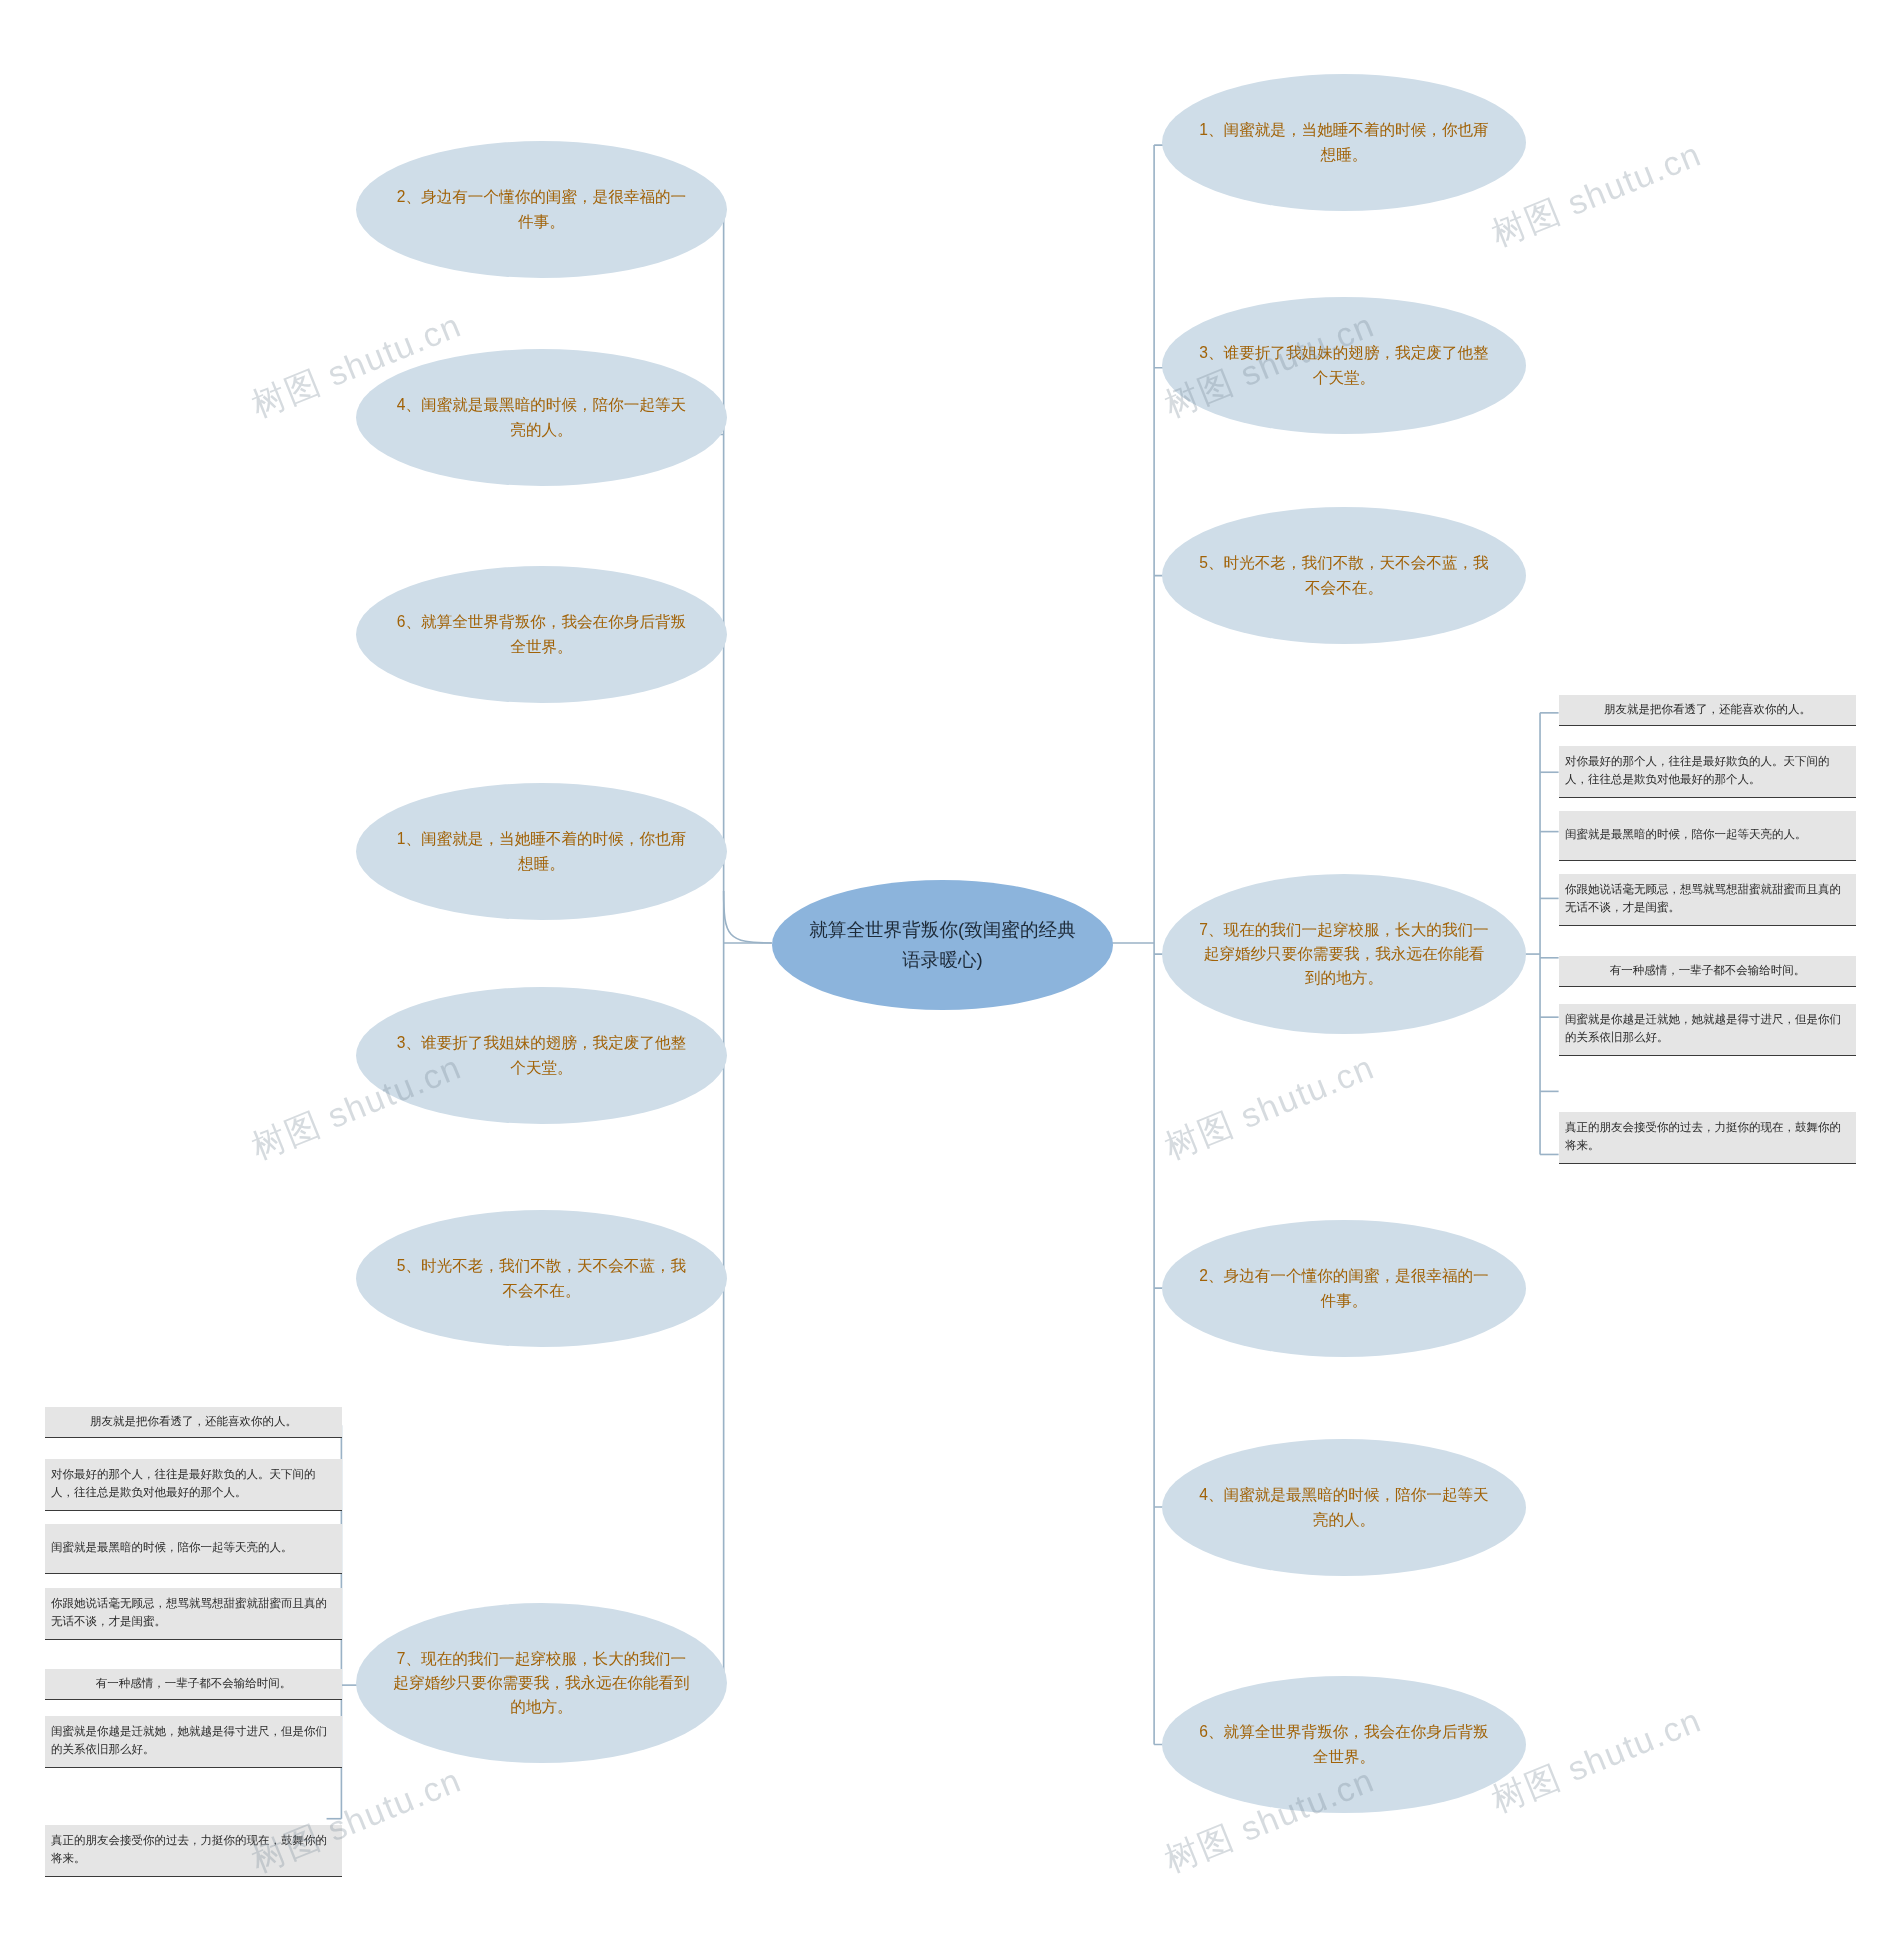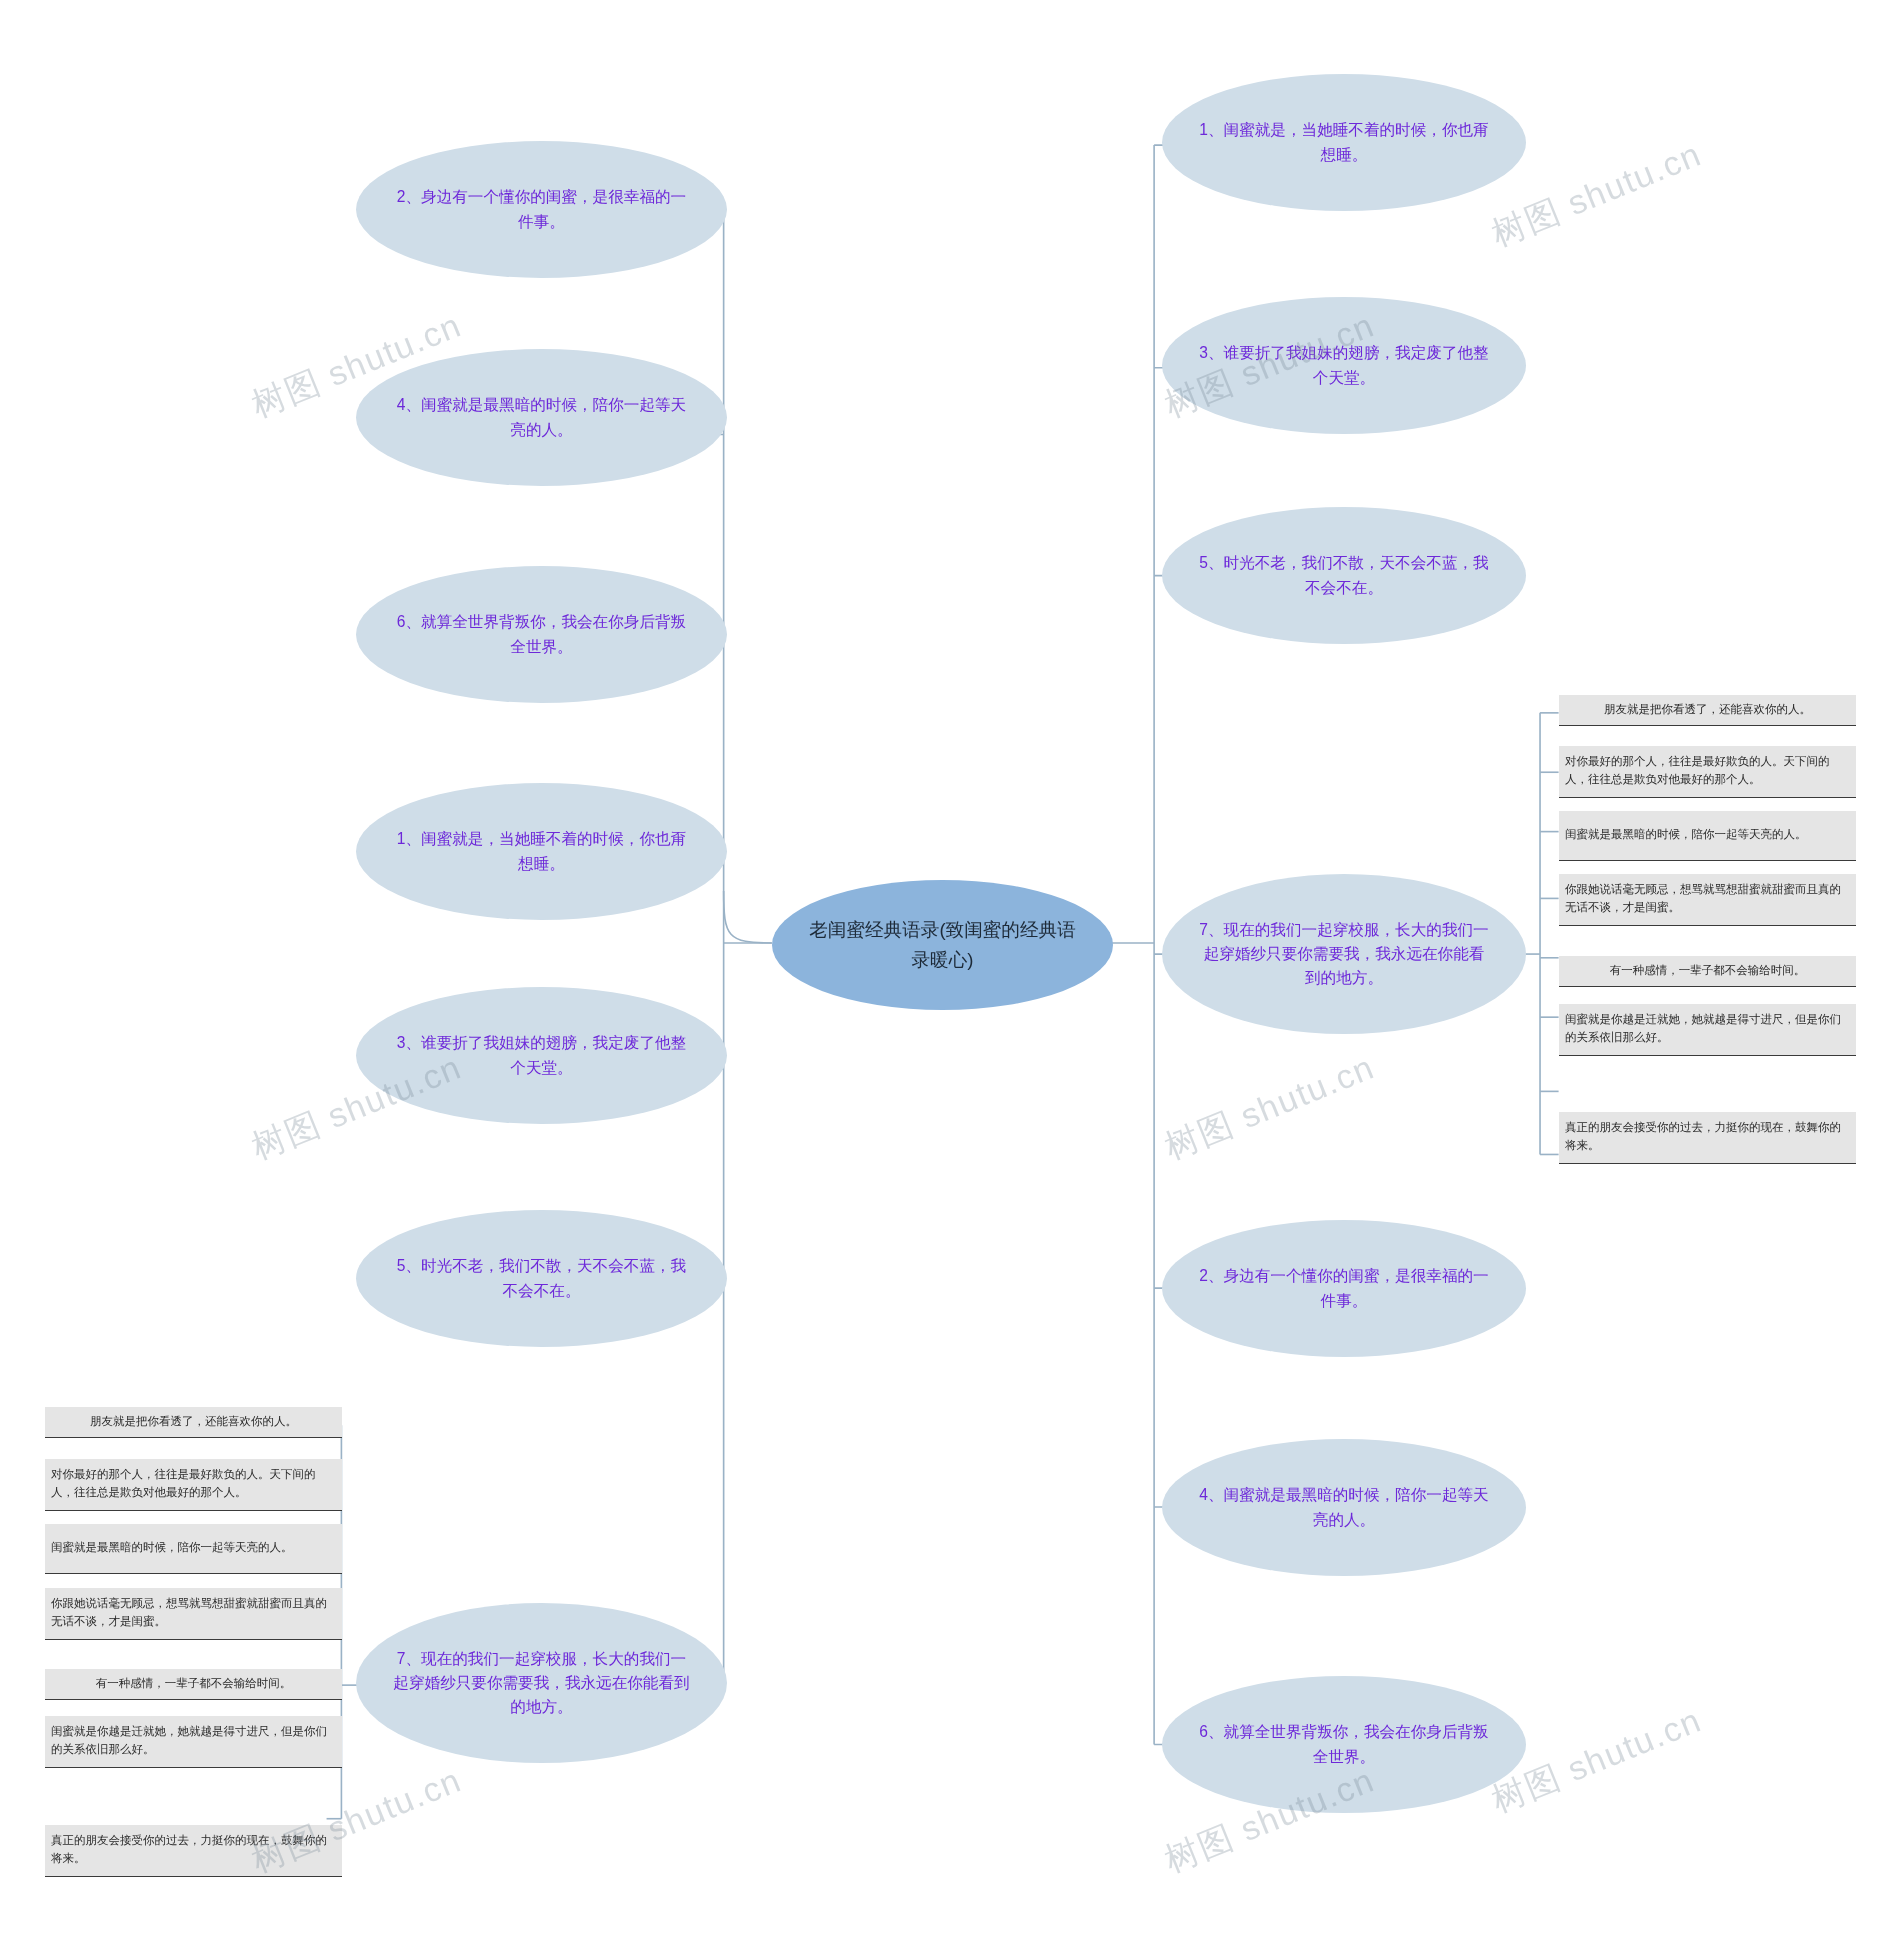--- a/index.html
+++ b/index.html
@@ -9,21 +9,21 @@
     overflow:hidden;
   }
   #canvas{position:absolute;left:0;top:0;width:1900px;height:1946px;}
   svg.links{position:absolute;left:0;top:0;width:1900px;height:1946px;pointer-events:none;}
 
   .node{
     position:absolute;
     display:flex;align-items:center;justify-content:center;
     text-align:center;
     box-sizing:border-box;
-    color:#6d28d9;
+    color:#a16207;
   }
   .ellipse{
     border-radius:50%;
     background:#cfdde8;
     font-size:15.6px;
     line-height:1.55;
     padding:0 34px;
   }
   .root{
     background:#8cb4dc;
@@ -108,21 +108,21 @@
       <path d="M460,2080 C450,2080 445,2080 440,2080"></path>
       <path d="M460,2180 C450,2180 445,2180 440,2180"></path>
       <path d="M460,2265 C450,2265 445,2265 440,2265"></path>
       <path d="M460,2345 C450,2345 445,2345 440,2345"></path>
       <path d="M460,2270 L460,2450"></path>
       <path d="M460,2450 C450,2450 445,2450 440,2450"></path>
     </g>
   </svg>
 
   <div class="node root" style="left:772px;top:880px;width:341px;height:130px;">
-    <span>老闺蜜经典语录(致闺蜜的经典语录暖心)</span>
+    <span>就算全世界背叛你(致闺蜜的经典语录暖心)</span>
   </div>
 
   <div class="node ellipse" style="left:356px;top:141px;width:371px;height:137px;">
     <span>2、身边有一个懂你的闺蜜，是很幸福的一件事。</span>
   </div>
   <div class="node ellipse" style="left:356px;top:349px;width:371px;height:137px;">
     <span>4、闺蜜就是最黑暗的时候，陪你一起等天亮的人。</span>
   </div>
   <div class="node ellipse" style="left:356px;top:566px;width:371px;height:137px;">
     <span>6、就算全世界背叛你，我会在你身后背叛全世界。</span>

